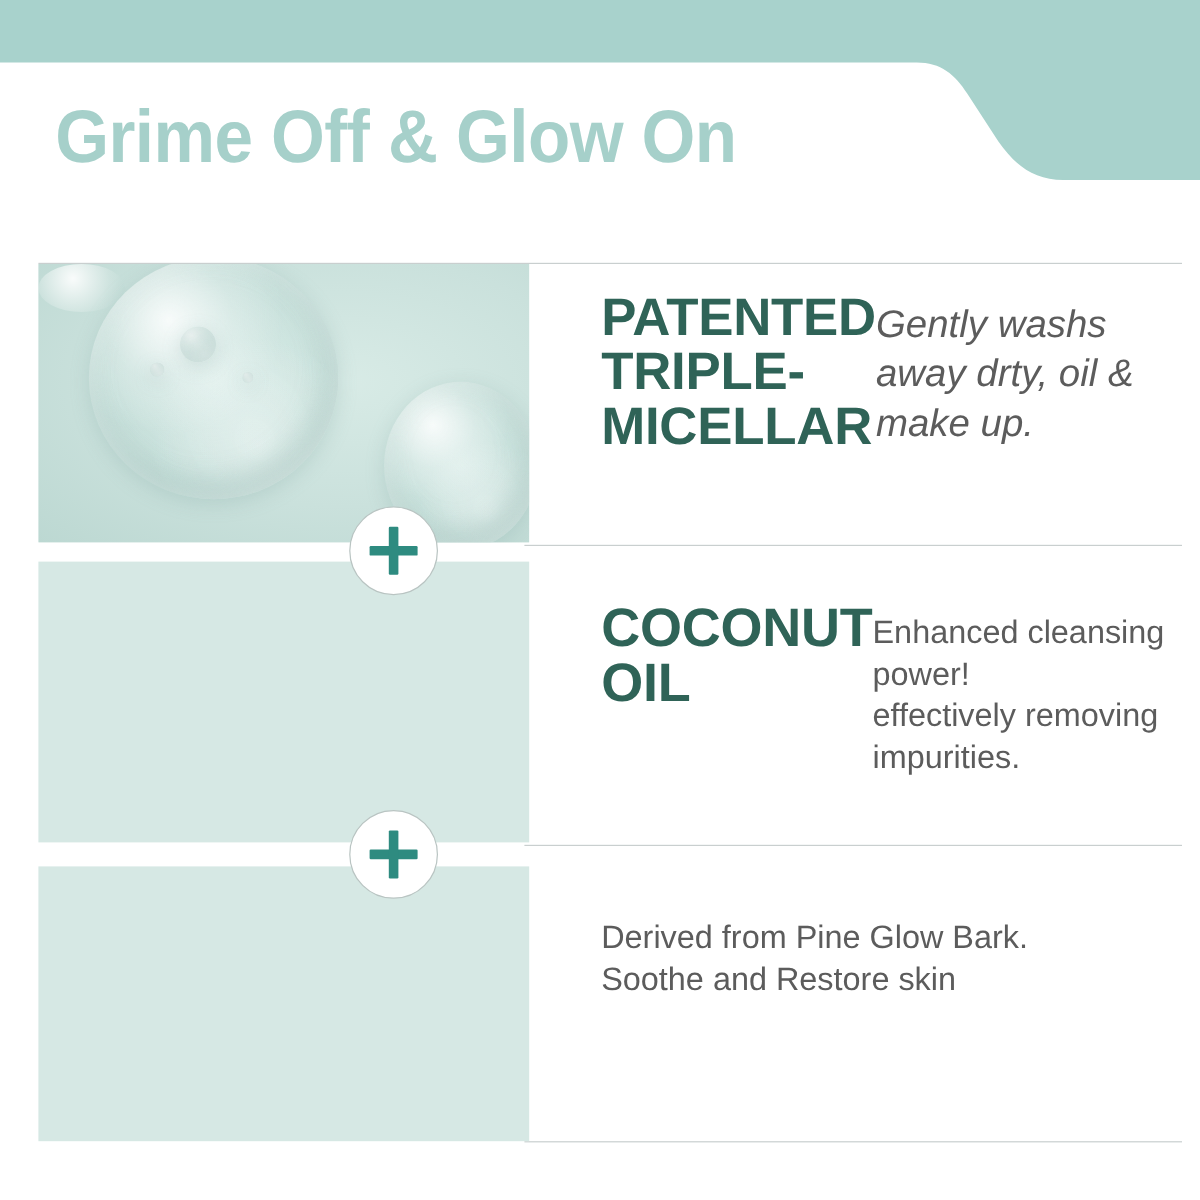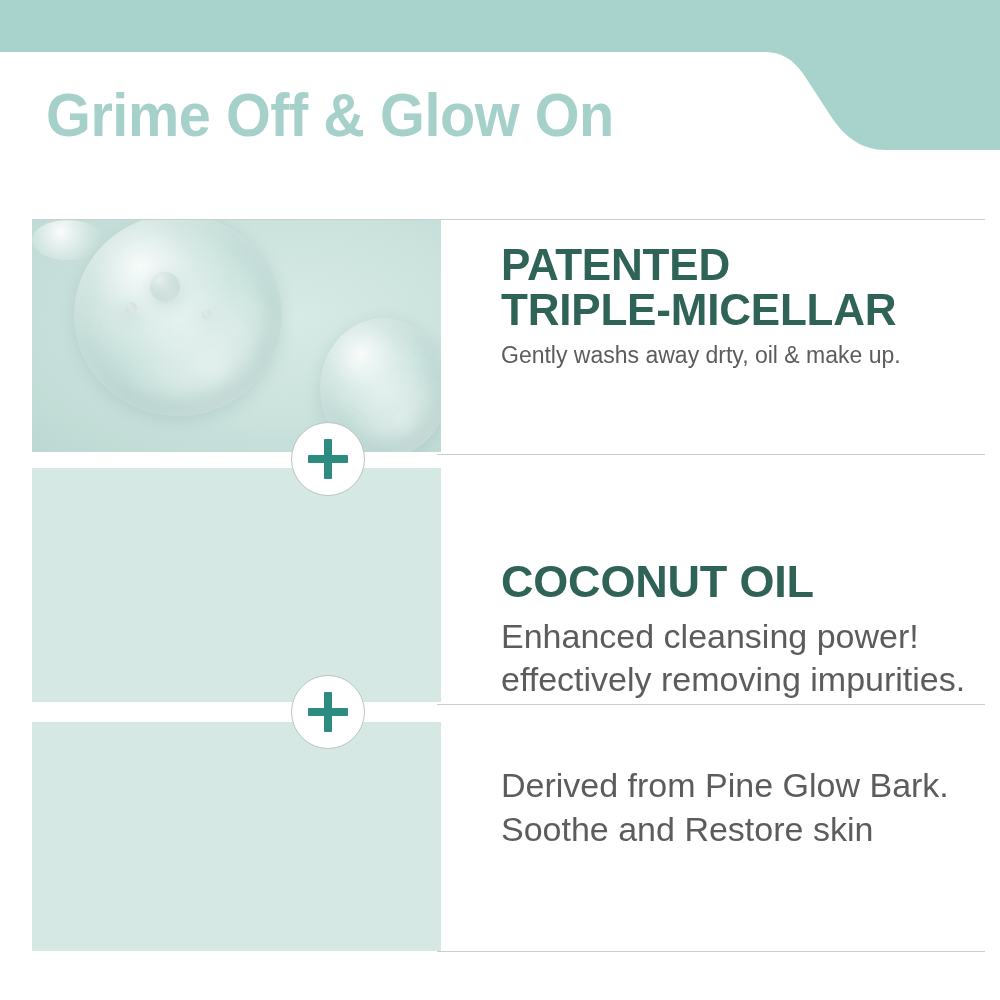--- a/index.html
+++ b/index.html
@@ -67,48 +67,48 @@
   }
 
   .copy {
     position: absolute;
     left: 437px;
     top: 0;
     width: 516px;
     height: 100%;
     padding-left: 32px;
     display: flex;
-    flex-direction: column;
+    flex-direction: row;
     justify-content: center;
   }
   .row-1 .copy { justify-content: flex-start; padding-top: 22px; }
   .row-2 .copy { justify-content: flex-end; padding-top: 32px; }
   .row-3 .copy { justify-content: flex-start; padding-top: 32px; }
 
   .heading {
     color: #2f6357;
     font-weight: 700;
     font-size: 45px;
     line-height: 1.03;
     letter-spacing: -0.2px;
     white-space: pre-line;
   }
   .row-1 .heading { font-size: 44px; }
   .row-2 .heading { font-size: 45px; }
   .row-3 .heading { font-size: 45px; }
 
   .subcopy {
     color: #5c5c5c;
-    font-size: 34px;
+    font-size: 27px;
     line-height: 1.28;
     white-space: pre-line;
     margin-top: 10px;
     font-weight: 400;
   }
-  .row-1 .subcopy { margin-top: 8px; font-size: 23px; }
+  .row-1 .subcopy { margin-top: 8px; font-size: 32px; font-style: italic; }
 
   
   .divider {
     position: absolute;
     height: 1px;
     background: #c9cfcf;
   }
   .divider-top    { left: 32px;  top: 219px; width: 953px; }
   .divider-mid1   { left: 437px; top: 454px; width: 548px; }
   .divider-mid2   { left: 437px; top: 704px; width: 548px; }

